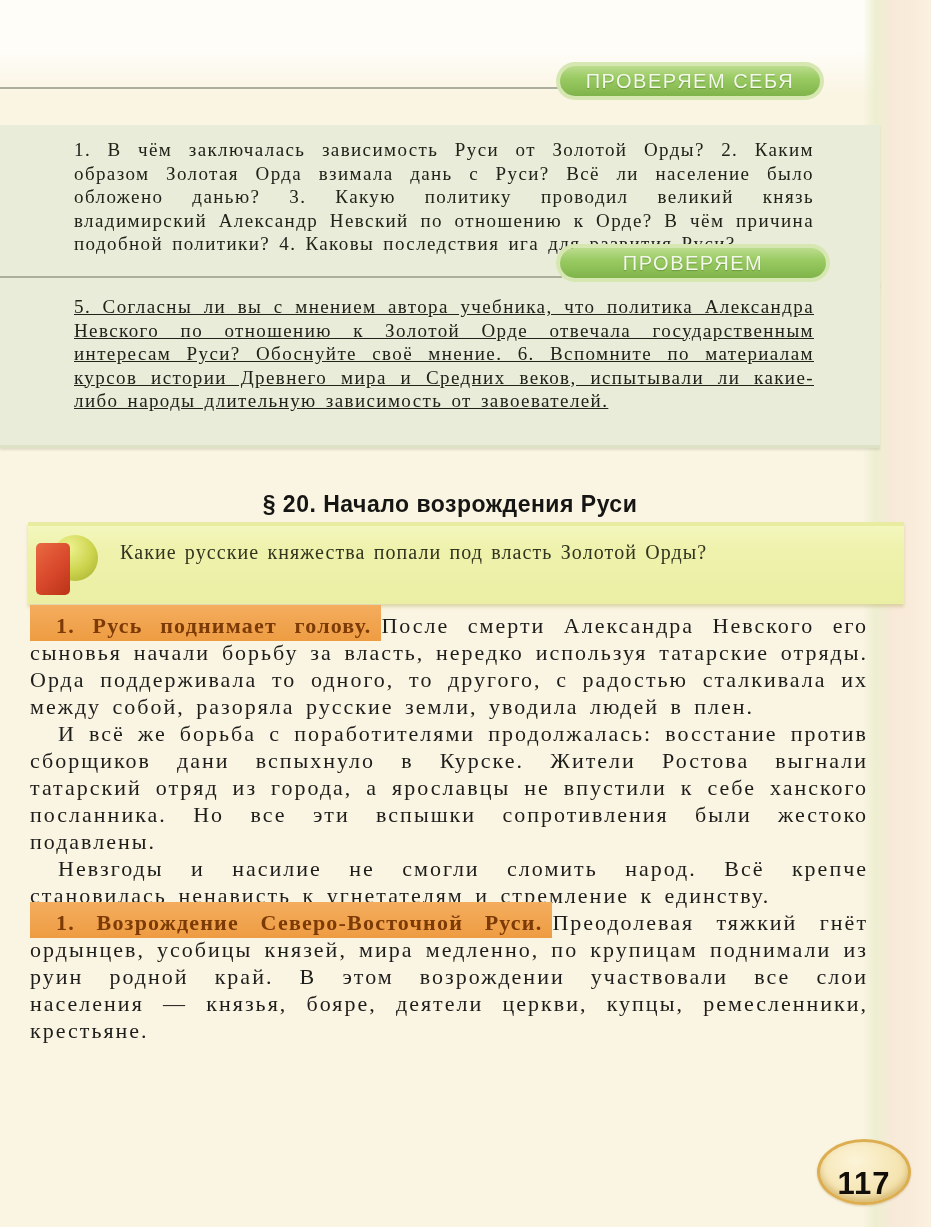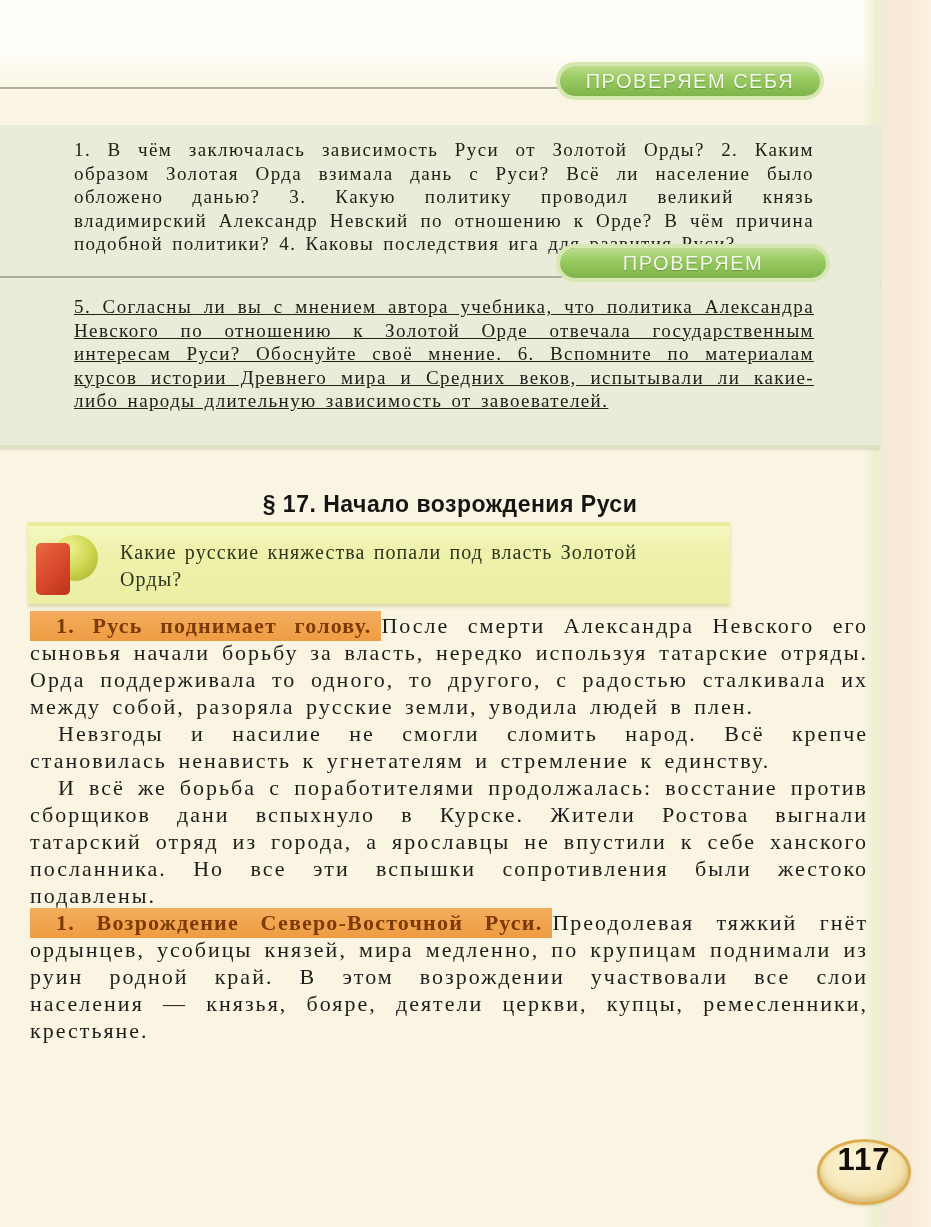--- a/index.html
+++ b/index.html
@@ -23,45 +23,45 @@
     box-shadow:0 2px 2px rgba(150,150,120,.25);
     color:#20231a;font-size:19px;line-height:23.5px;text-align:justify;
     letter-spacing:1.4px;word-spacing:3px;}
   .qblock .qtext{padding:13px 66px 0 74px;}
 
   
   .sec-title{position:absolute;top:476px;left:0;width:900px;text-align:center;
     font-family:"Liberation Sans",sans-serif;font-weight:bold;font-size:23px;color:#151513;letter-spacing:.5px;}
 
   
-  .intro{position:absolute;top:522px;left:28px;width:702px;height:78px;
+  .intro{position:absolute;top:522px;left:28px;width:876px;height:78px;
     background:linear-gradient(#f4f7bd 0%,#eef2ac 30%,#ebefa4 100%);
     border-top:4px solid #e7eca0;box-shadow:0 3px 3px rgba(190,180,110,.45);}
   .intro-icon{position:absolute;left:8px;top:9px;width:64px;height:62px;}
   .icon-ball{position:absolute;left:16px;top:0;width:46px;height:46px;border-radius:50%;
     background:radial-gradient(circle at 35% 28%,#eff391 0%,#ccd44e 55%,#a3ac2c 100%);}
   .icon-ribbon{position:absolute;left:0;top:8px;width:34px;height:52px;border-radius:5px;
     background:linear-gradient(135deg,#ea6a42 0%,#d8472b 55%,#b93418 100%);}
   .intro-text{margin:13px 30px 0 92px;font-size:20px;line-height:27px;color:#31341e;
     letter-spacing:1.1px;word-spacing:2px;}
 
   
   .main-text{position:absolute;top:612px;left:30px;width:838px;
     font-size:22px;line-height:27px;color:#1d1d1b;text-align:justify;
     letter-spacing:2px;word-spacing:4px;}
   .main-text p{margin:0;text-indent:28px;}
   .main-text p.has-heading{text-indent:0;}
   .hl{font-weight:bold;color:#7c3a06;background:linear-gradient(#f4ad5e,#ee9c42);
-    padding:2px 10px 3px 26px;letter-spacing:1.2px;}
+    padding:8px 10px 3px 26px;letter-spacing:1.2px;}
 
   
   .page-num{position:absolute;left:817px;top:1139px;width:88px;height:60px;border-radius:50%;
     background:radial-gradient(ellipse at 40% 32%,#fcf4d8 0%,#f4e2ab 70%,#eed898 100%);
     border:3px solid #dcae50;box-shadow:inset 0 -4px 6px rgba(185,140,55,.45), 0 1px 2px rgba(150,120,50,.3);
-    display:flex;align-items:flex-start;justify-content:center;
+    display:flex;align-items:flex-end;justify-content:center;
     font-family:"Liberation Sans",sans-serif;font-weight:bold;font-size:31px;color:#120e08;letter-spacing:1px;}
 </style>
 </head>
 <body>
 
 <div class="page">
   <div class="top-light"></div>
   <div class="edge-strip"></div>
 
   <div class="rule" style="top:87px;width:562px;"></div>
@@ -73,35 +73,35 @@
   </div>
 
   <div class="rule" style="top:276px;width:562px;"></div>
   <div class="banner" style="top:248px;left:560px;width:266px;">
     <span>ПРОВЕРЯЕМ</span>
   </div>
   <div class="qblock" style="top:282px;width:880px;height:163px;text-decoration:underline;">
     <div class="qtext">5. Согласны ли вы с мнением автора учебника, что политика Александра Невского по отношению к Золотой Орде отвечала государственным интересам Руси? Обоснуйте своё мнение. 6. Вспомните по материалам курсов истории Древнего мира и Средних веков, испытывали ли какие-либо народы длительную зависимость от завоевателей.</div>
   </div>
 
-  <h1 class="sec-title">§ 17. Начало возрождения Руси</h1>
+  <h1 class="sec-title">§ 20. Начало возрождения Руси</h1>
 
   <div class="intro">
     <span class="intro-icon">
       <i class="icon-ball"></i>
       <i class="icon-ribbon"></i>
     </span>
     <div class="intro-text">
       <div>Какие русские княжества попали под власть Золотой Орды?</div>
     </div>
   </div>
 
   <div class="main-text">
     <p class="has-heading"><span class="hl">1. Русь поднимает голову.</span><span>После смерти Александра Невского его сыновья начали борьбу за власть, нередко используя татарские отряды. Орда поддерживала то одного, то другого, с радостью сталкивала их между собой, разоряла русские земли, уводила людей в плен.</span></p>
+    <p><span>И всё же борьба с поработителями продолжалась: восстание против сборщиков дани вспыхнуло в Курске. Жители Ростова выгнали татарский отряд из города, а ярославцы не впустили к себе ханского посланника. Но все эти вспышки сопротивления были жестоко подавлены.</span></p>
     <p><span>Невзгоды и насилие не смогли сломить народ. Всё крепче становилась ненависть к угнетателям и стремление к единству.</span></p>
-    <p><span>И всё же борьба с поработителями продолжалась: восстание против сборщиков дани вспыхнуло в Курске. Жители Ростова выгнали татарский отряд из города, а ярославцы не впустили к себе ханского посланника. Но все эти вспышки сопротивления были жестоко подавлены.</span></p>
     <p class="has-heading"><span class="hl">1. Возрождение Северо-Восточной Руси.</span><span>Преодолевая тяжкий гнёт ордынцев, усобицы князей, мира медленно, по крупицам поднимали из руин родной край. В этом возрождении участвовали все слои населения — князья, бояре, деятели церкви, купцы, ремесленники, крестьяне.</span></p>
   </div>
 
   <div class="page-num">
     <span>117</span>
   </div>
 </div>
 
 </body></html>

